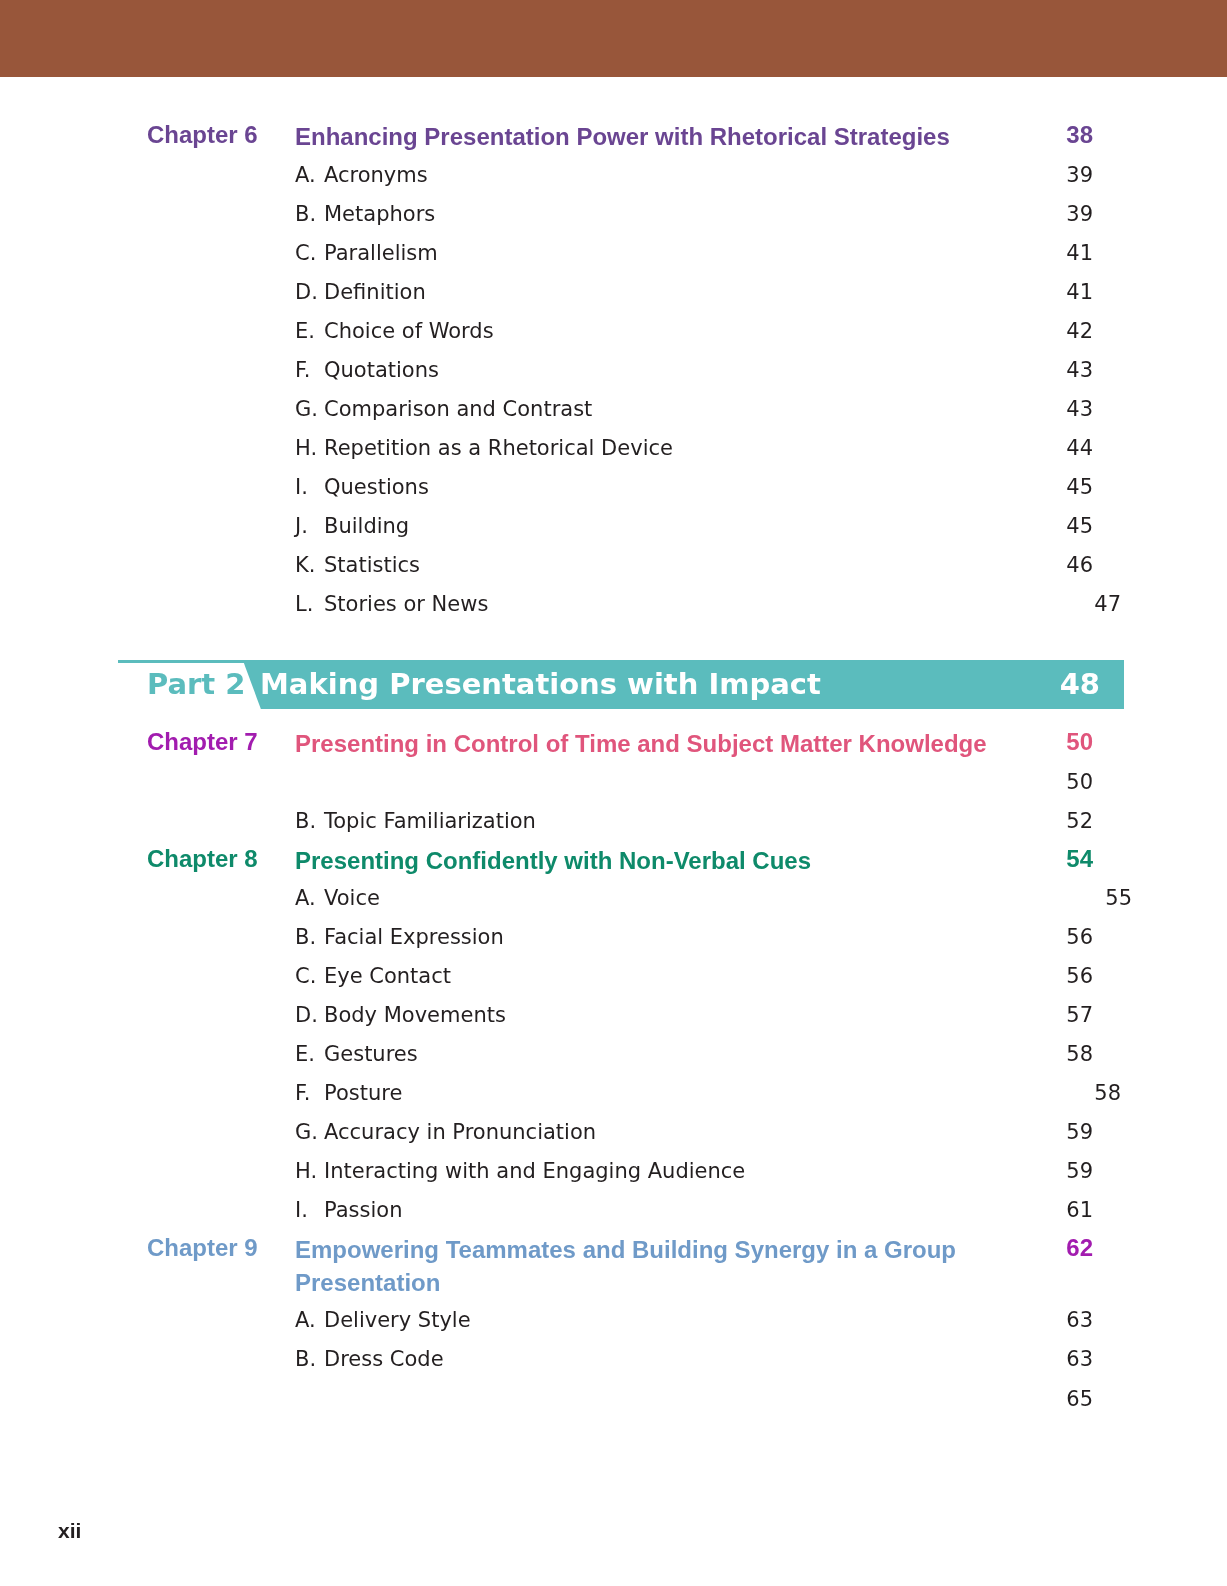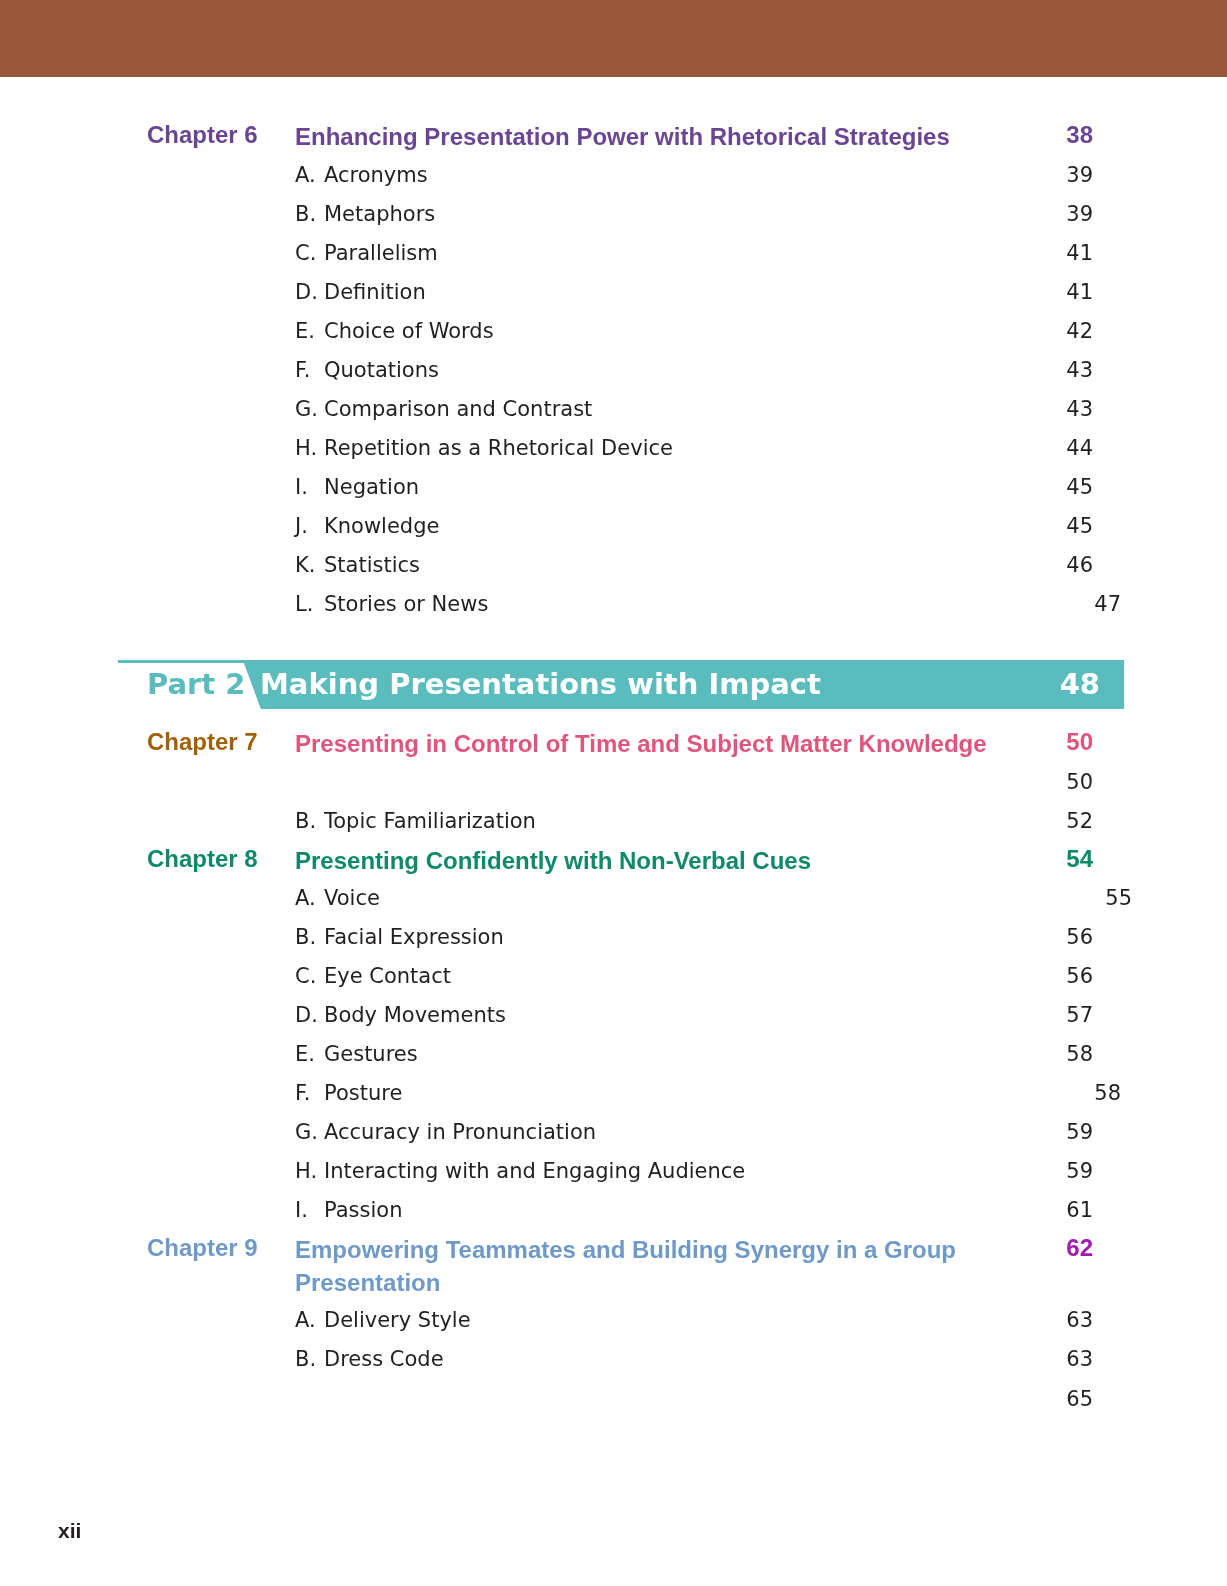--- a/index.html
+++ b/index.html
@@ -60,46 +60,46 @@
     </div>
   <div class="row" style="top:394px;">
       <span class="sec-title"><span class="letter">G.</span><span>Comparison and Contrast</span></span>
       <span class="sec-page">43</span>
     </div>
   <div class="row" style="top:433px;">
       <span class="sec-title"><span class="letter">H.</span><span>Repetition as a Rhetorical Device</span></span>
       <span class="sec-page">44</span>
     </div>
   <div class="row" style="top:472px;">
-      <span class="sec-title"><span class="letter">I.</span><span>Negation</span></span>
+      <span class="sec-title"><span class="letter">I.</span><span>Questions</span></span>
       <span class="sec-page">45</span>
     </div>
   <div class="row" style="top:511px;">
-      <span class="sec-title"><span class="letter">J.</span><span>Knowledge</span></span>
+      <span class="sec-title"><span class="letter">J.</span><span>Building</span></span>
       <span class="sec-page">45</span>
     </div>
   <div class="row" style="top:550px;">
       <span class="sec-title"><span class="letter">K.</span><span>Statistics</span></span>
       <span class="sec-page">46</span>
     </div>
   <div class="row" style="top:589px;padding-left:28px;">
       <span class="sec-title"><span class="letter">L.</span><span>Stories or News</span></span>
       <span class="sec-page">47</span>
     </div>
 
   <div class="part-banner">
     <div class="part-line"></div>
     <div class="part-fill"></div>
     <span class="part-label">Part 2</span>
     <span class="part-title">Making Presentations with Impact</span>
     <span class="part-page">48</span>
   </div>
 
   <div class="row" style="top:727px;">
-    <span class="ch-label" style="color:#a16207;">Chapter 7</span>
+    <span class="ch-label" style="color:#a21caf;">Chapter 7</span>
     <span class="ch-title" style="color:#e0557c; width:740px;">Presenting in Control of Time and Subject Matter Knowledge</span>
     <span class="ch-page" style="color:#e0557c;">50</span>
   </div>
   <div class="row" style="top:767px;">
       <span class="sec-page">50</span>
     </div>
   <div class="row" style="top:806px;">
       <span class="sec-title"><span class="letter">B.</span><span>Topic Familiarization</span></span>
       <span class="sec-page">52</span>
     </div>

